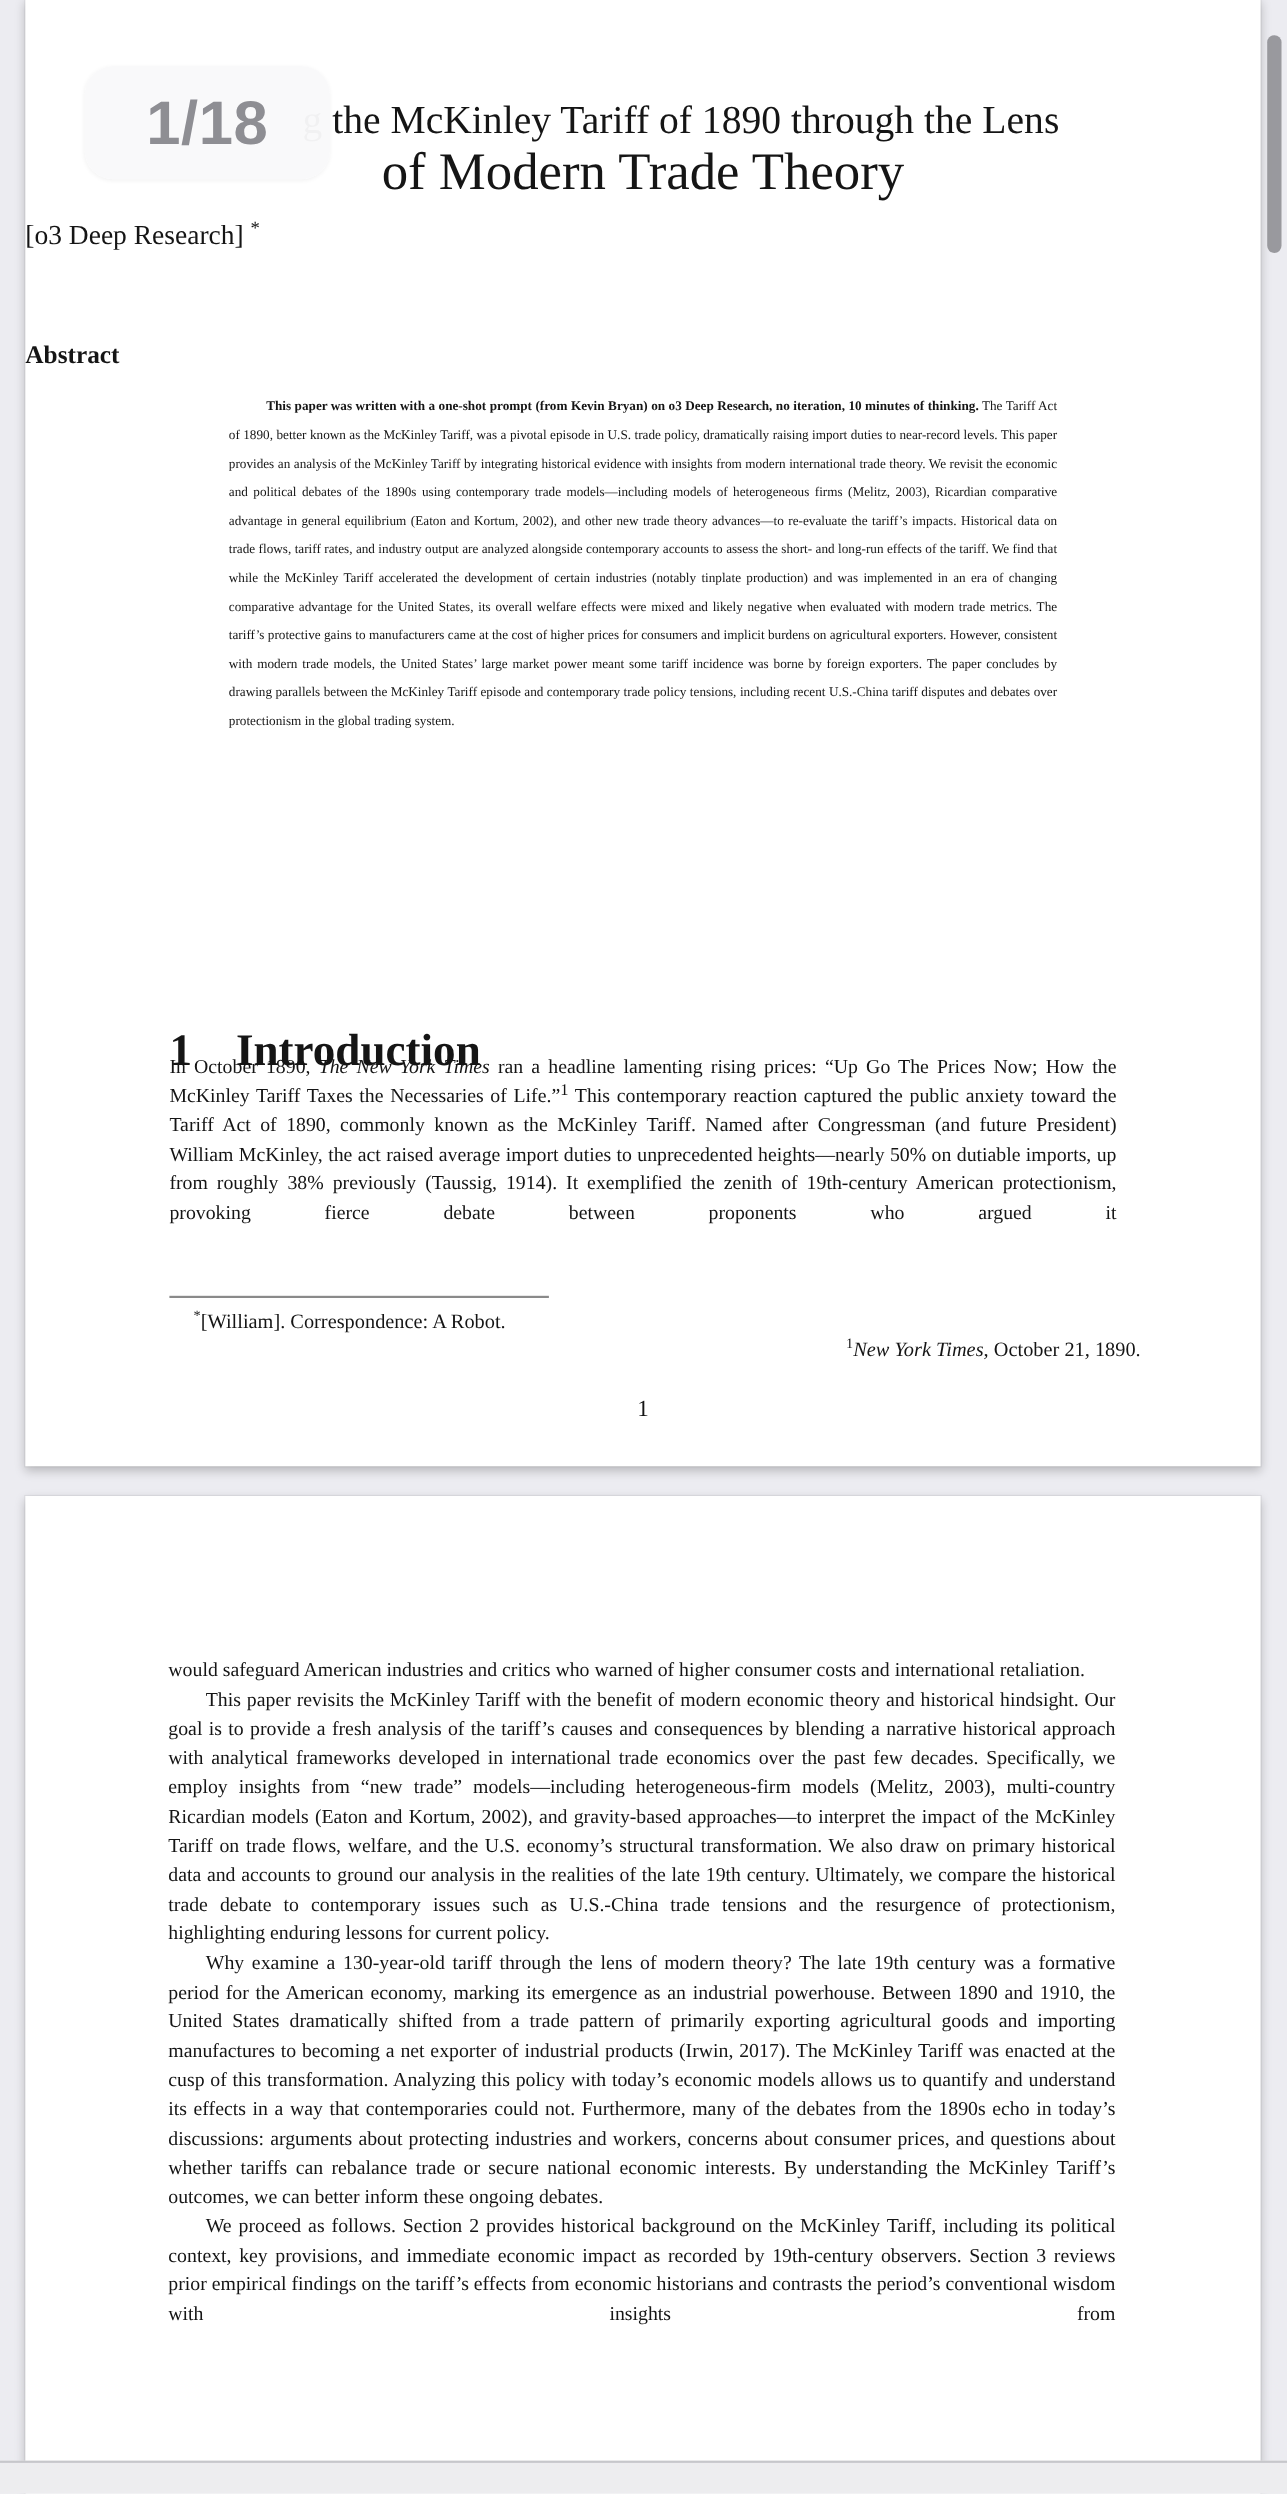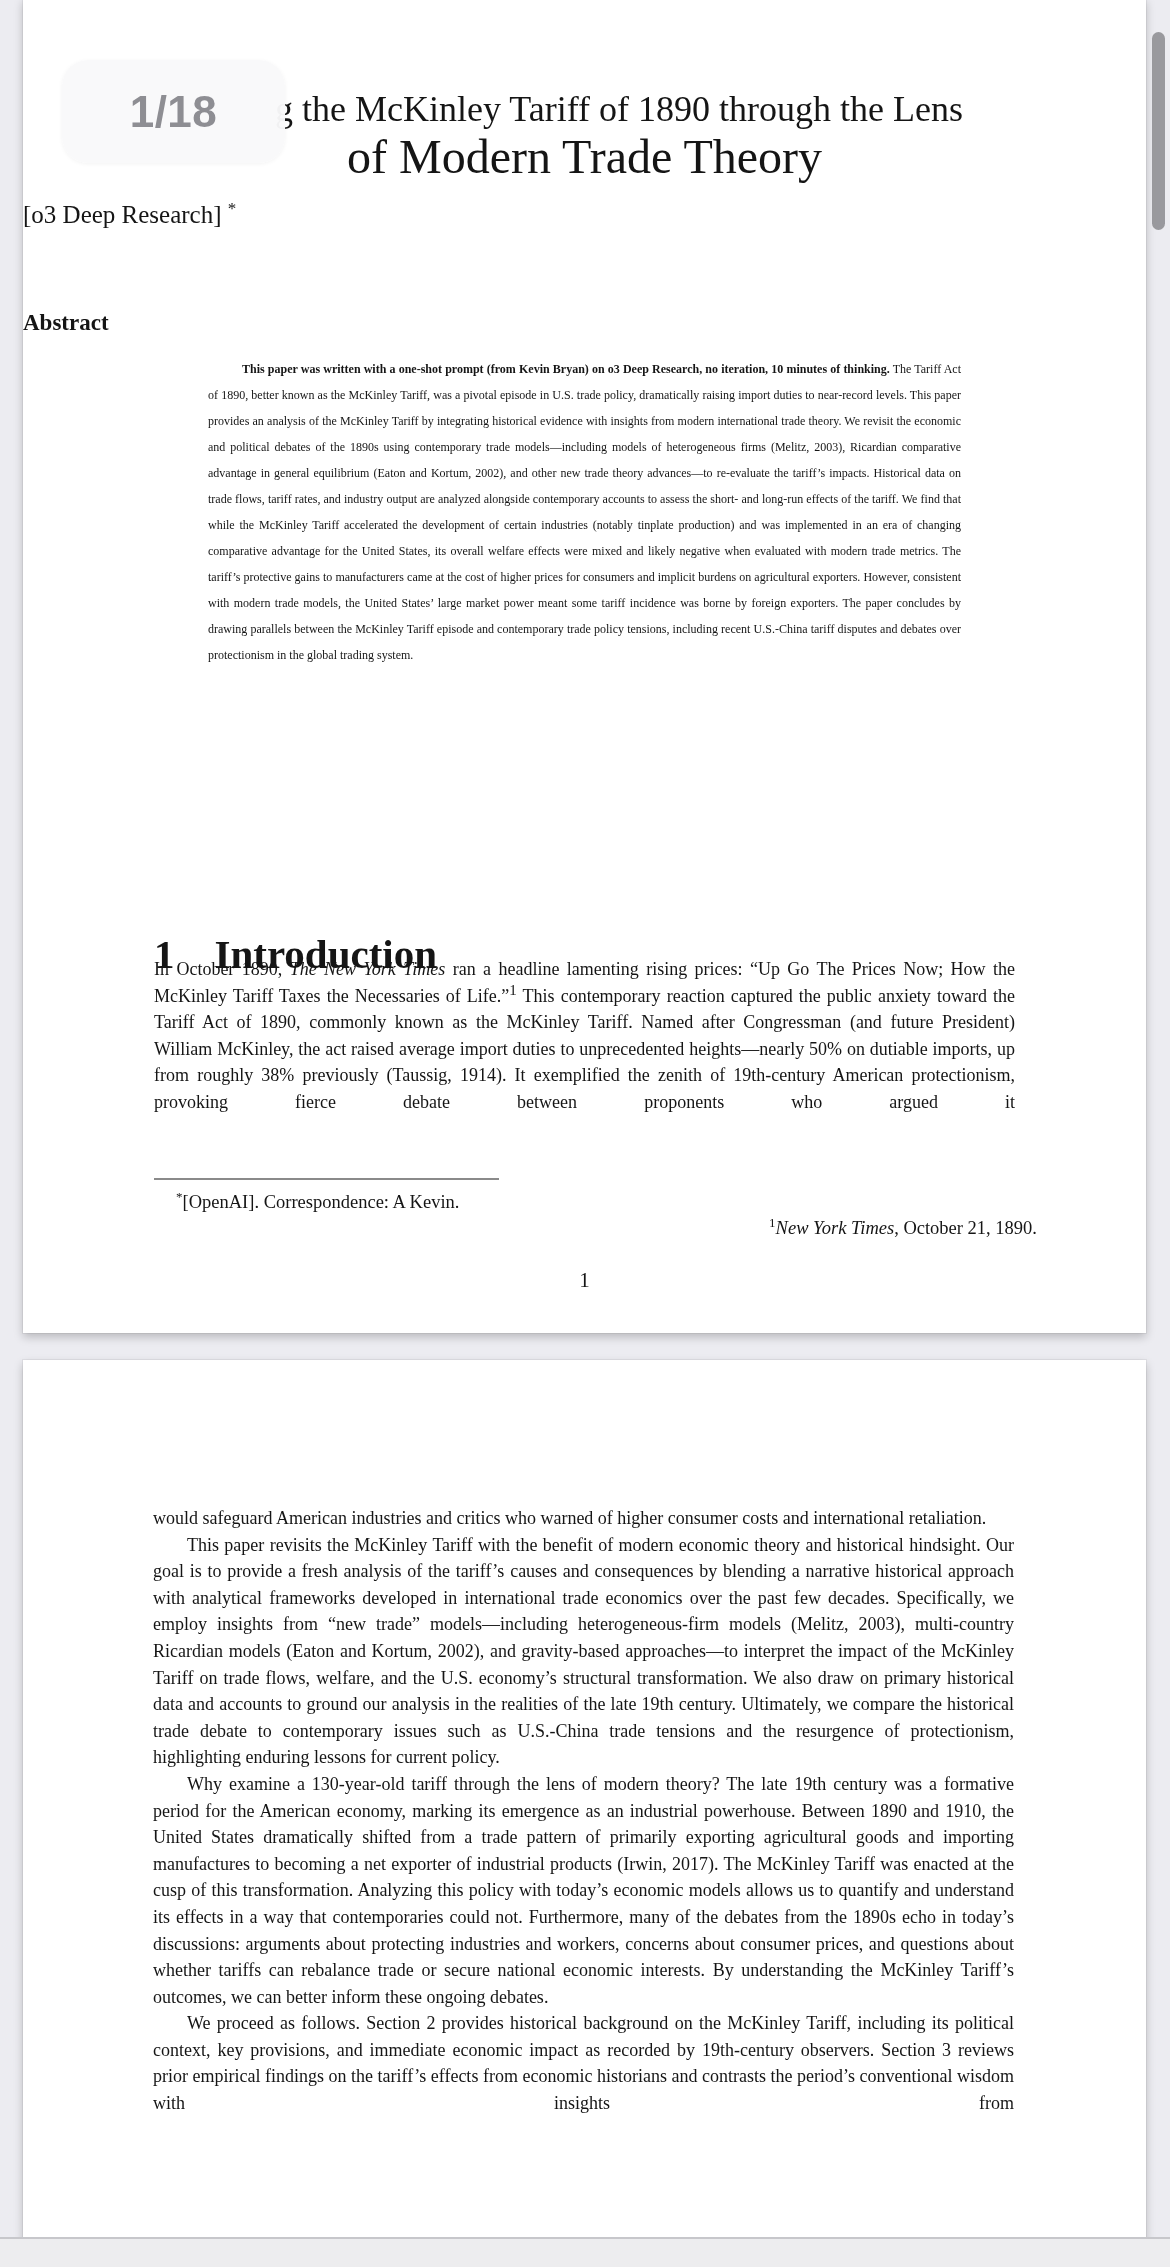--- a/index.html
+++ b/index.html
@@ -30,25 +30,25 @@
   .footnote sup{font-size:13px;}
   .pagenum{position:absolute;top:1270px;left:0;width:100%;text-align:center;font-size:21px;}
   .it{font-style:italic;}
   sup{line-height:0;}
   
   .p2-content{position:absolute;top:145px;left:130px;width:861px;}
   .p2-content p{margin:0;text-indent:34px;}
   .p2-content p.noindent{text-indent:0;}
   .p2-content p.flush{text-align-last:justify;}
   
-  .page-badge{position:absolute;top:60px;left:62px;width:223px;height:103px;border-radius:26px;
+  .page-badge{position:absolute;top:60px;left:77px;width:223px;height:103px;border-radius:26px;
               background:rgba(249,249,250,0.97);box-shadow:0 1px 4px rgba(0,0,0,0.05);
               display:flex;align-items:center;justify-content:center;
               font-family:"Liberation Sans","DejaVu Sans",sans-serif;
-              font-size:44px;font-weight:600;color:#8e8e93;letter-spacing:0.5px;}
+              font-size:56px;font-weight:600;color:#8e8e93;letter-spacing:0.5px;}
   .scroll-thumb{position:absolute;left:1152px;top:32px;width:13px;height:198px;
                 border-radius:7px;background:rgba(125,125,130,0.75);}
   .bottom-bar{position:absolute;left:0;top:2237px;width:1170px;height:30px;
               background:#ededef;border-top:2px solid #c7c7cb;}
 </style>
 </head>
 <body>
 
 <div class="screen">
 
@@ -61,21 +61,21 @@
     <div class="abs-head">Abstract</div>
 
     <p class="abstract"><b>This paper was written with a one-shot prompt (from Kevin Bryan) on o3 Deep Research, no iteration, 10 minutes of thinking.</b><span> The Tariff Act of 1890, better known as the McKinley Tariff, was a pivotal episode in U.S. trade policy, dramatically raising import duties to near-record levels. This paper provides an analysis of the McKinley Tariff by integrating historical evidence with insights from modern international trade theory. We revisit the economic and political debates of the 1890s using contemporary trade models—including models of heterogeneous firms (Melitz, 2003), Ricardian comparative advantage in general equilibrium (Eaton and Kortum, 2002), and other new trade theory advances—to re-evaluate the tariff’s impacts. Historical data on trade flows, tariff rates, and industry output are analyzed alongside contemporary accounts to assess the short- and long-run effects of the tariff. We find that while the McKinley Tariff accelerated the development of certain industries (notably tinplate production) and was implemented in an era of changing comparative advantage for the United States, its overall welfare effects were mixed and likely negative when evaluated with modern trade metrics. The tariff’s protective gains to manufacturers came at the cost of higher prices for consumers and implicit burdens on agricultural exporters. However, consistent with modern trade models, the United States’ large market power meant some tariff incidence was borne by foreign exporters. The paper concludes by drawing parallels between the McKinley Tariff episode and contemporary trade policy tensions, including recent U.S.-China tariff disputes and debates over protectionism in the global trading system.</span></p>
 
     <div class="sec-head"><span class="sec-num">1</span><span>Introduction</span></div>
 
     <p class="bodytext intro"><span>In October 1890, </span><span class="it">The New York Times</span><span> ran a headline lamenting rising prices: “Up Go The Prices Now; How the McKinley Tariff Taxes the Necessaries of Life.”</span><sup>1</sup><span> This contemporary reaction captured the public anxiety toward the Tariff Act of 1890, commonly known as the McKinley Tariff. Named after Congressman (and future President) William McKinley, the act raised average import duties to unprecedented heights—nearly 50% on dutiable imports, up from roughly 38% previously (Taussig, 1914). It exemplified the zenith of 19th-century American protectionism, provoking fierce debate between proponents who argued it</span></p>
 
     <div class="fn-rule"></div>
 
-    <p class="footnote fn1"><sup>*</sup><span>[OpenAI]. Correspondence: A Kevin.</span></p>
+    <p class="footnote fn1"><sup>*</sup><span>[William]. Correspondence: A Robot.</span></p>
 
     <p class="footnote fn2"><sup>1</sup><span class="it">New York Times</span><span>, October 21, 1890.</span></p>
 
     <div class="pagenum">1</div>
   </div>
 
   <div class="page page2">
     <div class="p2-content bodytext">
       <p class="noindent">would safeguard American industries and critics who warned of higher consumer costs and international retaliation.</p>
       <p>This paper revisits the McKinley Tariff with the benefit of modern economic theory and historical hindsight. Our goal is to provide a fresh analysis of the tariff’s causes and consequences by blending a narrative historical approach with analytical frameworks developed in international trade economics over the past few decades. Specifically, we employ insights from “new trade” models—including heterogeneous-firm models (Melitz, 2003), multi-country Ricardian models (Eaton and Kortum, 2002), and gravity-based approaches—to interpret the impact of the McKinley Tariff on trade flows, welfare, and the U.S. economy’s structural transformation. We also draw on primary historical data and accounts to ground our analysis in the realities of the late 19th century. Ultimately, we compare the historical trade debate to contemporary issues such as U.S.-China trade tensions and the resurgence of protectionism, highlighting enduring lessons for current policy.</p>

